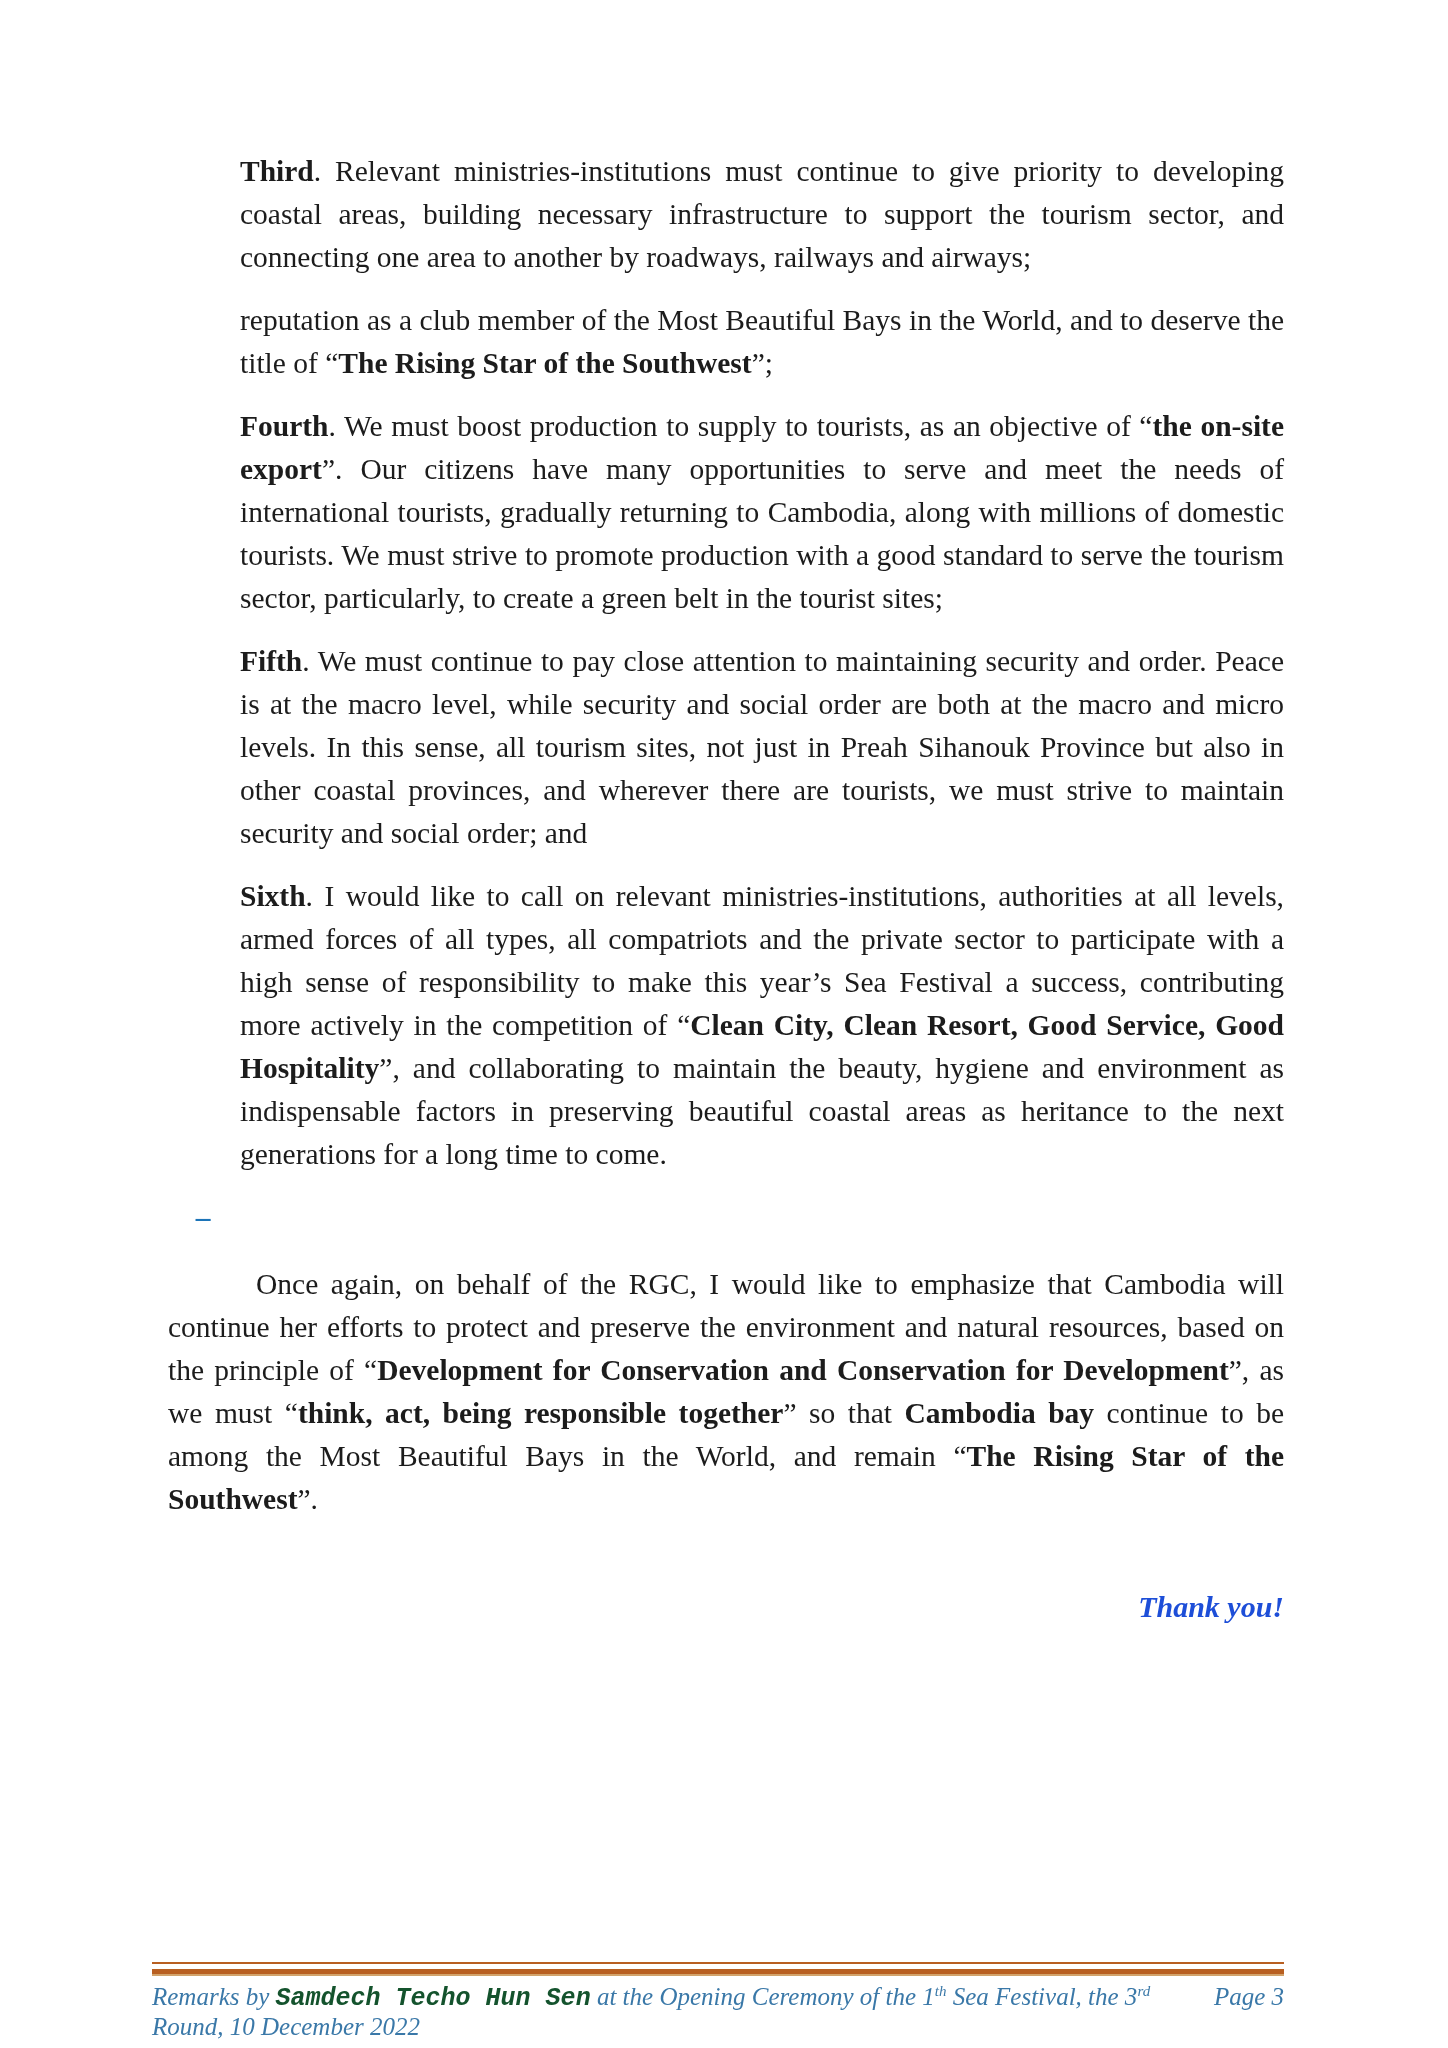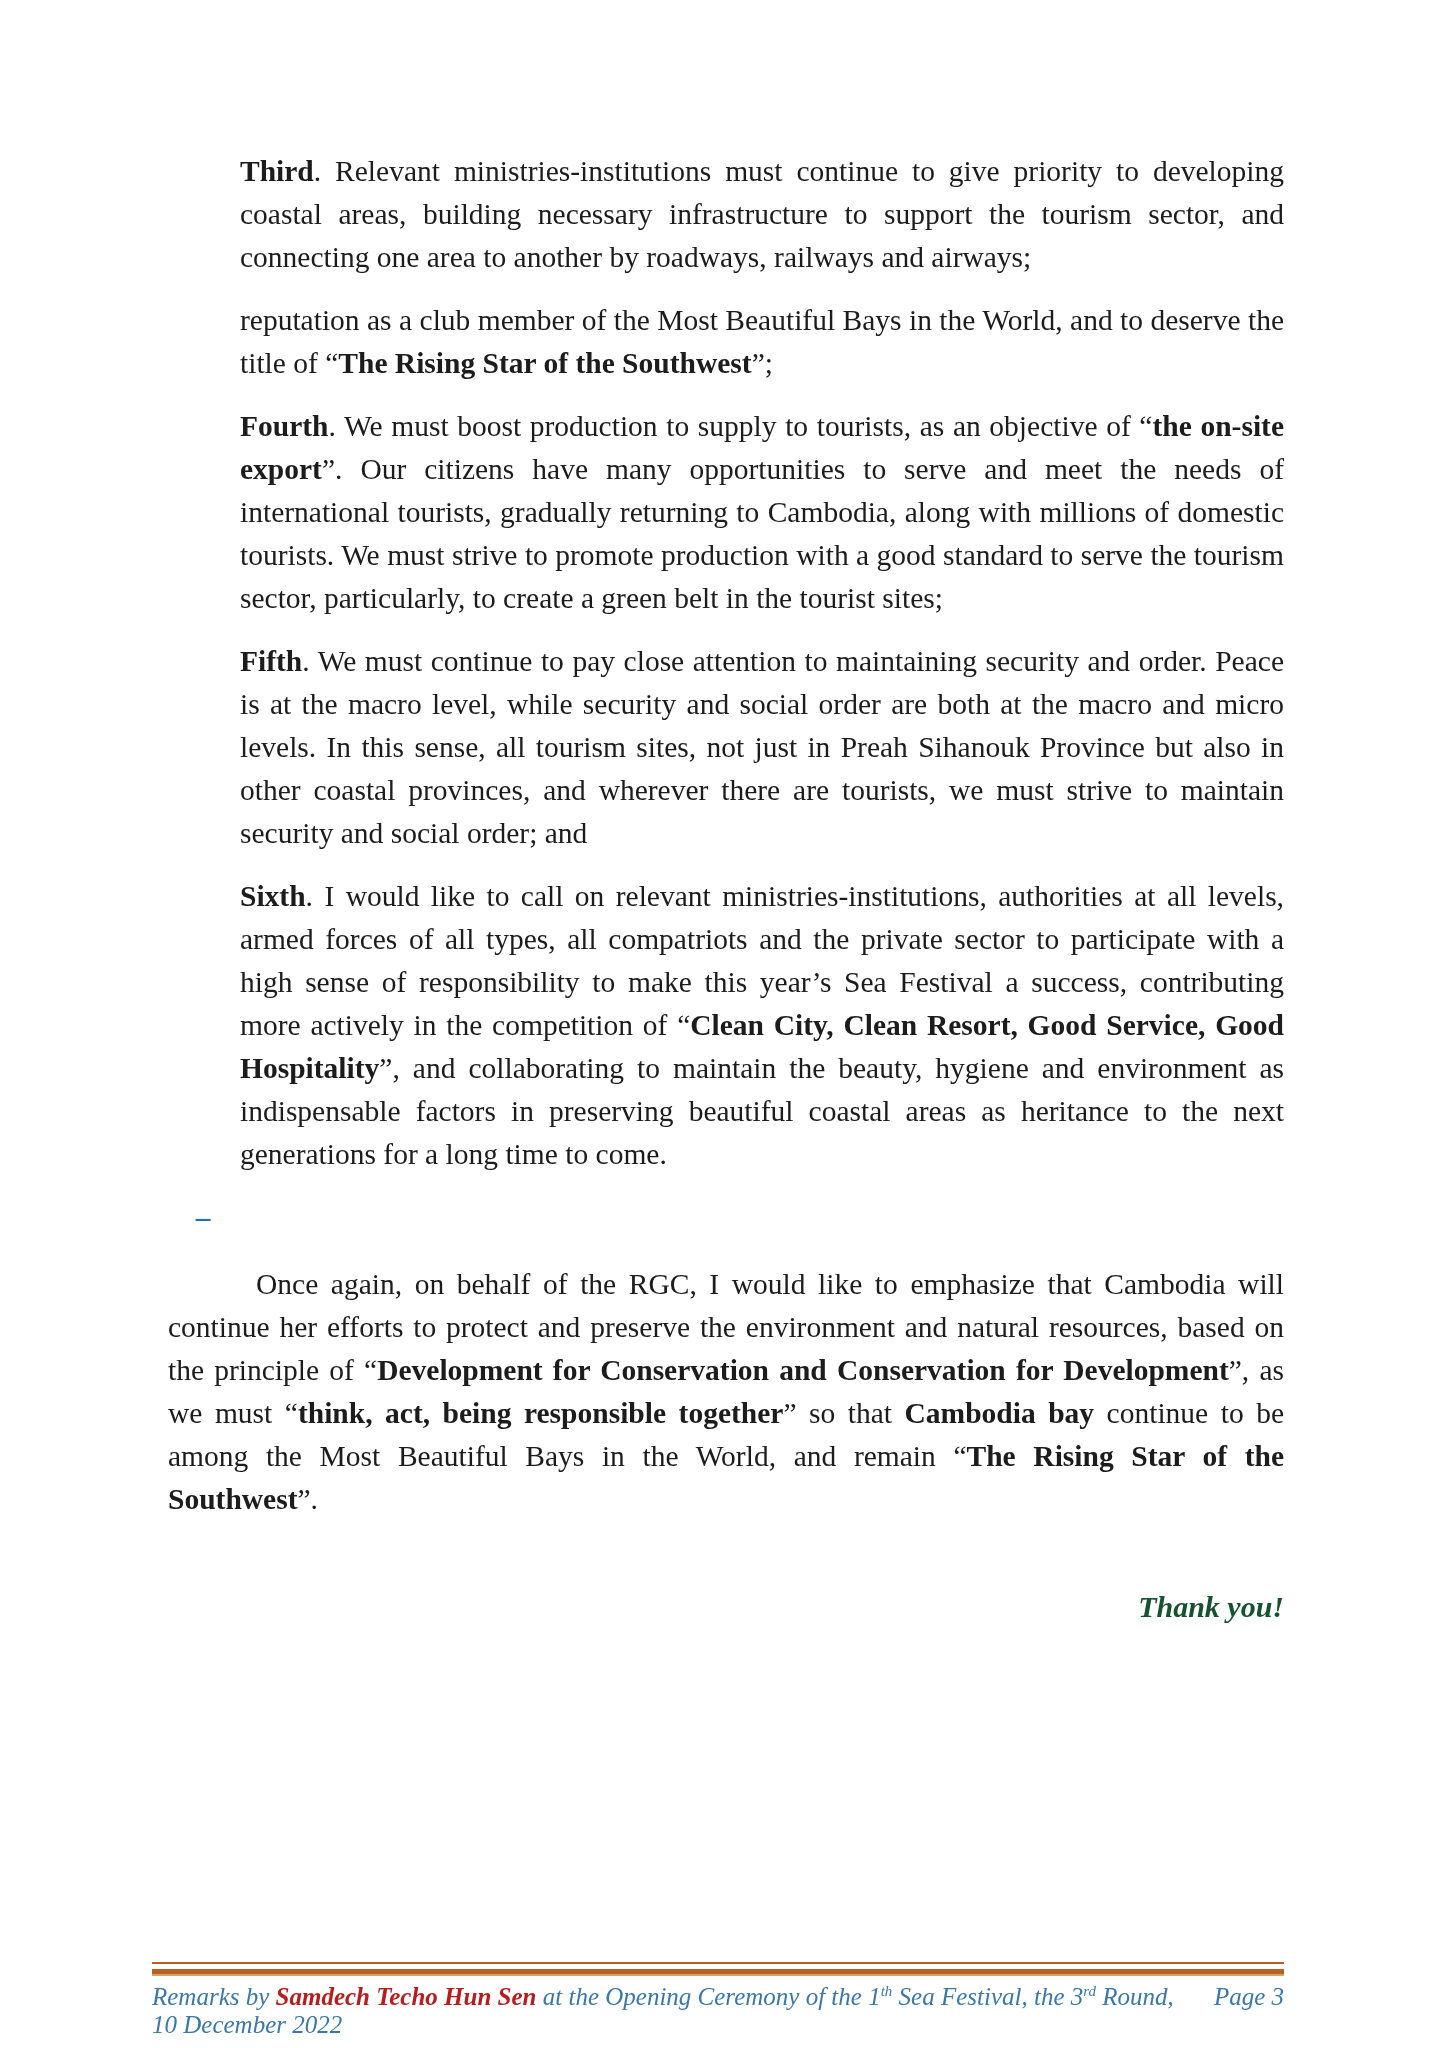--- a/index.html
+++ b/index.html
@@ -39,21 +39,21 @@
   }
   .bullet-line .dash { width: 46px; flex: 0 0 auto; }
   .b { font-weight: bold; }
   sup { font-size: 0.6em; vertical-align: super; line-height: 0; }
   .thankyou {
     margin: 64px 0 8px 0;
     text-align: right;
     font-weight: bold;
     font-style: italic;
     font-size: 30px;
-    color: #14532d;
+    color: #1d4ed8;
   }
   .footer {
     position: absolute;
     left: 152px;
     top: 1962px;
     width: 1132px;
   }
   .footer-rule {
     border-top: 2px solid #b85f21;
     padding-top: 5px;
@@ -65,21 +65,21 @@
   }
   .footer-text {
     display: flex;
     justify-content: space-between;
     align-items: baseline;
     margin-top: 7px;
     font-style: italic;
     font-size: 25px;
     color: #3a78a8;
   }
-  .footer-text .b { color: #b91c1c; }
+  .footer-text .b { color: #14532d; font-family: Liberation Mono, monospace; }
   .page-num { white-space: nowrap; margin-left: 24px; }
 </style>
 </head>
 <body>
 
 <main class="content">
 
   <p class="indented"><span class="b">Third</span><span>. Relevant ministries-institutions must continue to give priority to developing coastal areas, building necessary infrastructure to support the tourism sector, and connecting one area to another by roadways, railways and airways;</span></p>
 
   <p class="indented"><span>reputation as a club member of the Most Beautiful Bays in the World, and to deserve the title of “</span><span class="b">The Rising Star of the Southwest</span><span>”;</span></p>

